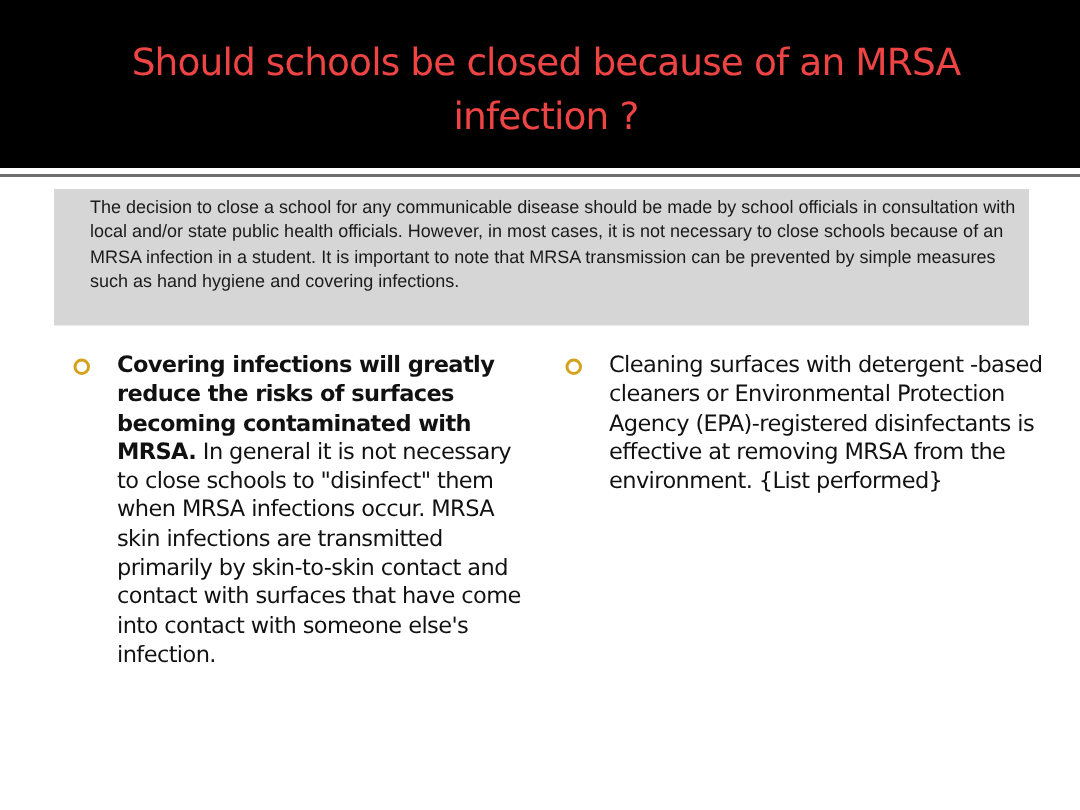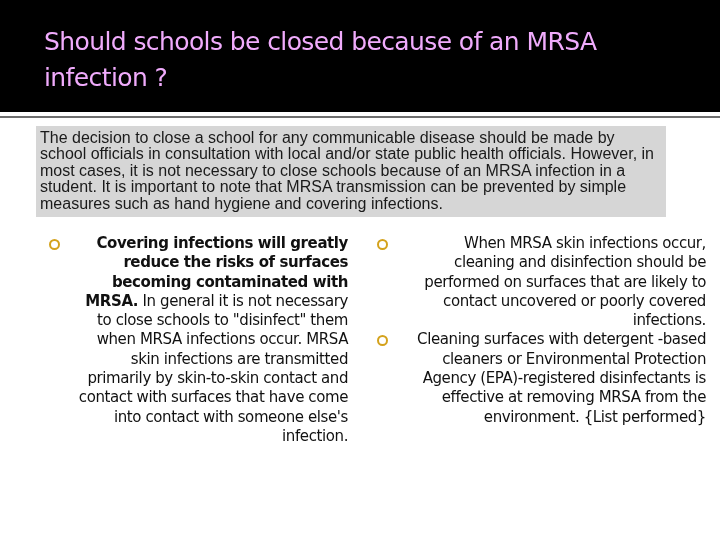--- a/index.html
+++ b/index.html
@@ -7,46 +7,46 @@
       width: 720px; height: 540px; background: #ffffff;
       position: relative; overflow: hidden;
       font-family: "DejaVu Sans", sans-serif;
     }
     .header {
       position: absolute; left: 0; top: 0; width: 720px; height: 112px;
       background: #000000;
     }
     .title {
       position: absolute; left: 44px; top: 24px; width: 640px;
-      color: #f0abfc;
+      color: #ef4444;
       font-family: "DejaVu Sans", sans-serif;
       font-size: 25px; line-height: 36px; letter-spacing: -0.6px;
-      margin: 0; font-weight: normal;
+      margin: 0; font-weight: normal; text-align: center;
     }
     .rule {
       position: absolute; left: 0; top: 116px; width: 720px; height: 2px;
       background: #6e6e6e;
     }
     .note {
       position: absolute; left: 36px; top: 126px; width: 621px; height: 83px;
-      padding: 4px 5px 4px 4px;
+      padding: 4px 5px 4px 24px;
       background: #d6d6d6;
       color: #1a1a1a;
       font-family: "Liberation Sans", sans-serif;
-      font-size: 16px; line-height: 16.4px;
+      font-size: 12px; line-height: 16.4px;
     }
     .col {
       position: absolute; top: 234px;
       font-family: "DejaVu Sans", sans-serif;
       color: #111111;
       font-size: 15px; line-height: 19.3px; letter-spacing: -0.4px;
     }
     .col.left { left: 48px; width: 300px; }
     .col.right { left: 376px; width: 330px; }
-    .item { position: relative; padding-left: 30px; margin: 0; text-align: right; }
+    .item { position: relative; padding-left: 30px; margin: 0; }
     .bullet {
       position: absolute; left: 1px; top: 5px;
       width: 7px; height: 7px; border-radius: 50%;
       border: 2px solid #d4a21c; box-sizing: content-box;
     }
     .bold { font-weight: bold; }
   </style>
 </head>
 <body>
 
@@ -60,19 +60,15 @@
 <div class="col left">
   <p class="item">
     <span class="bullet"></span>
     <span class="bold">Covering infections will greatly reduce the risks of surfaces becoming contaminated with MRSA.</span><span> In general it is not necessary to close schools to "disinfect" them when MRSA infections occur. MRSA skin infections are transmitted primarily by skin-to-skin contact and contact with surfaces that have come into contact with someone else's infection.</span>
   </p>
 </div>
 
 <div class="col right">
   <p class="item">
     <span class="bullet"></span>
-    <span>When MRSA skin infections occur, cleaning and disinfection should be performed on surfaces that are likely to contact uncovered or poorly covered infections.</span>
-  </p>
-  <p class="item">
-    <span class="bullet"></span>
     <span>Cleaning surfaces with detergent -based cleaners or Environmental Protection Agency (EPA)-registered disinfectants is effective at removing MRSA from the environment. {List performed}</span>
   </p>
 </div>
 
 </body></html>

